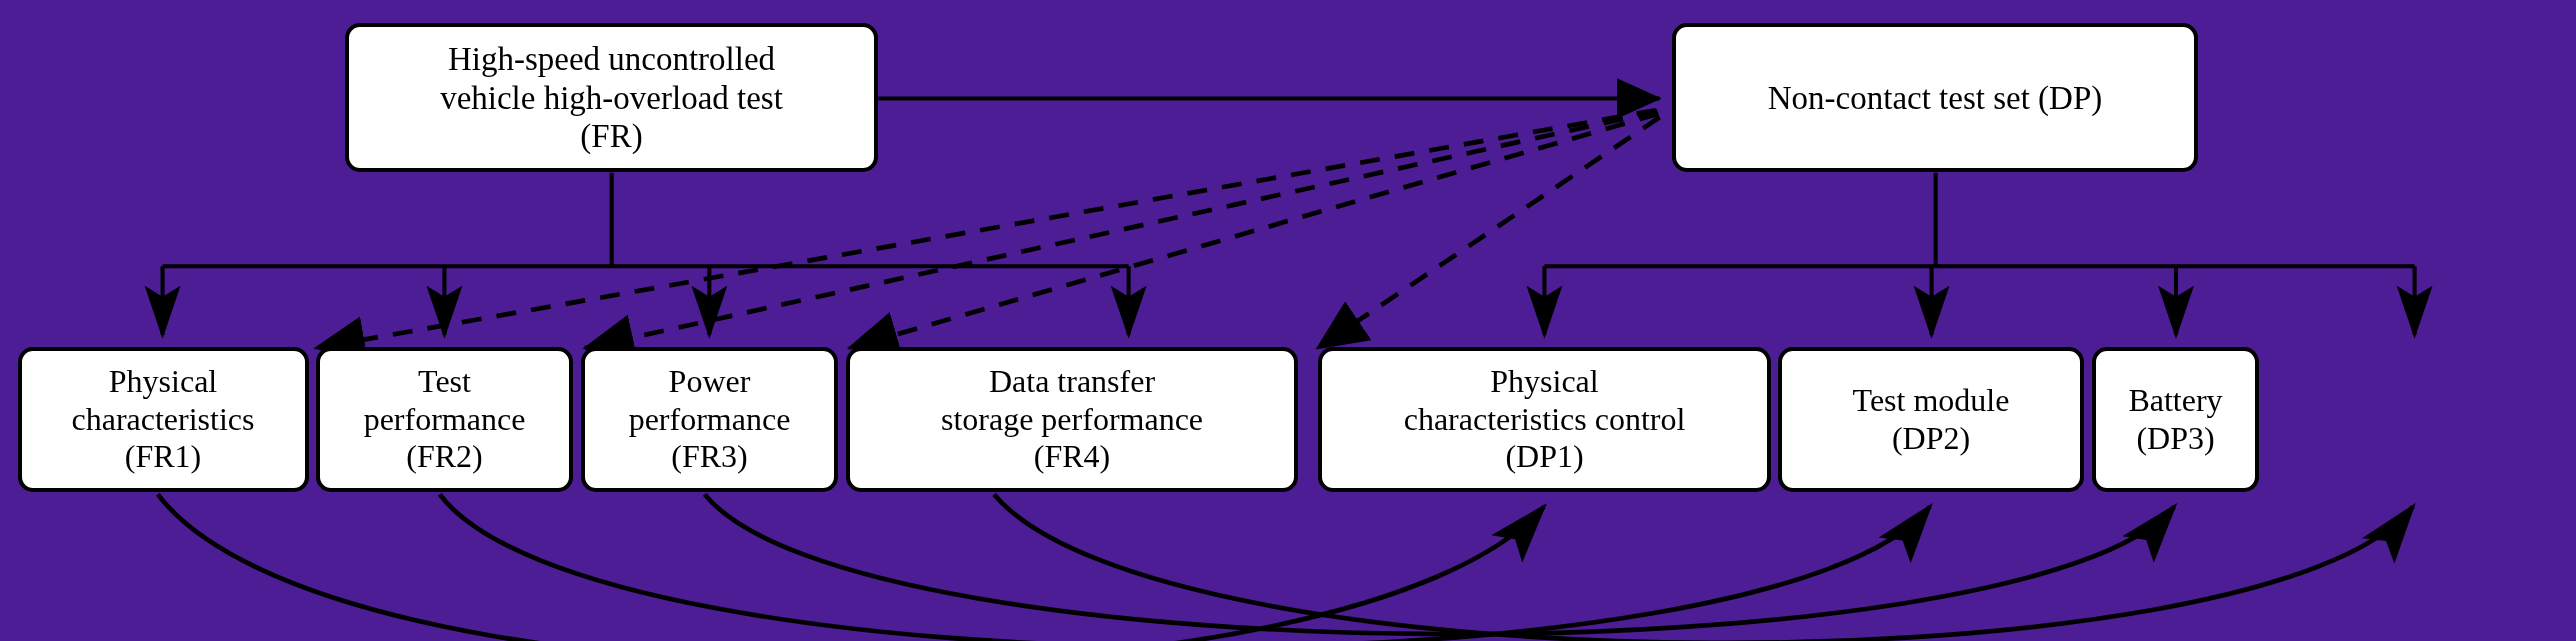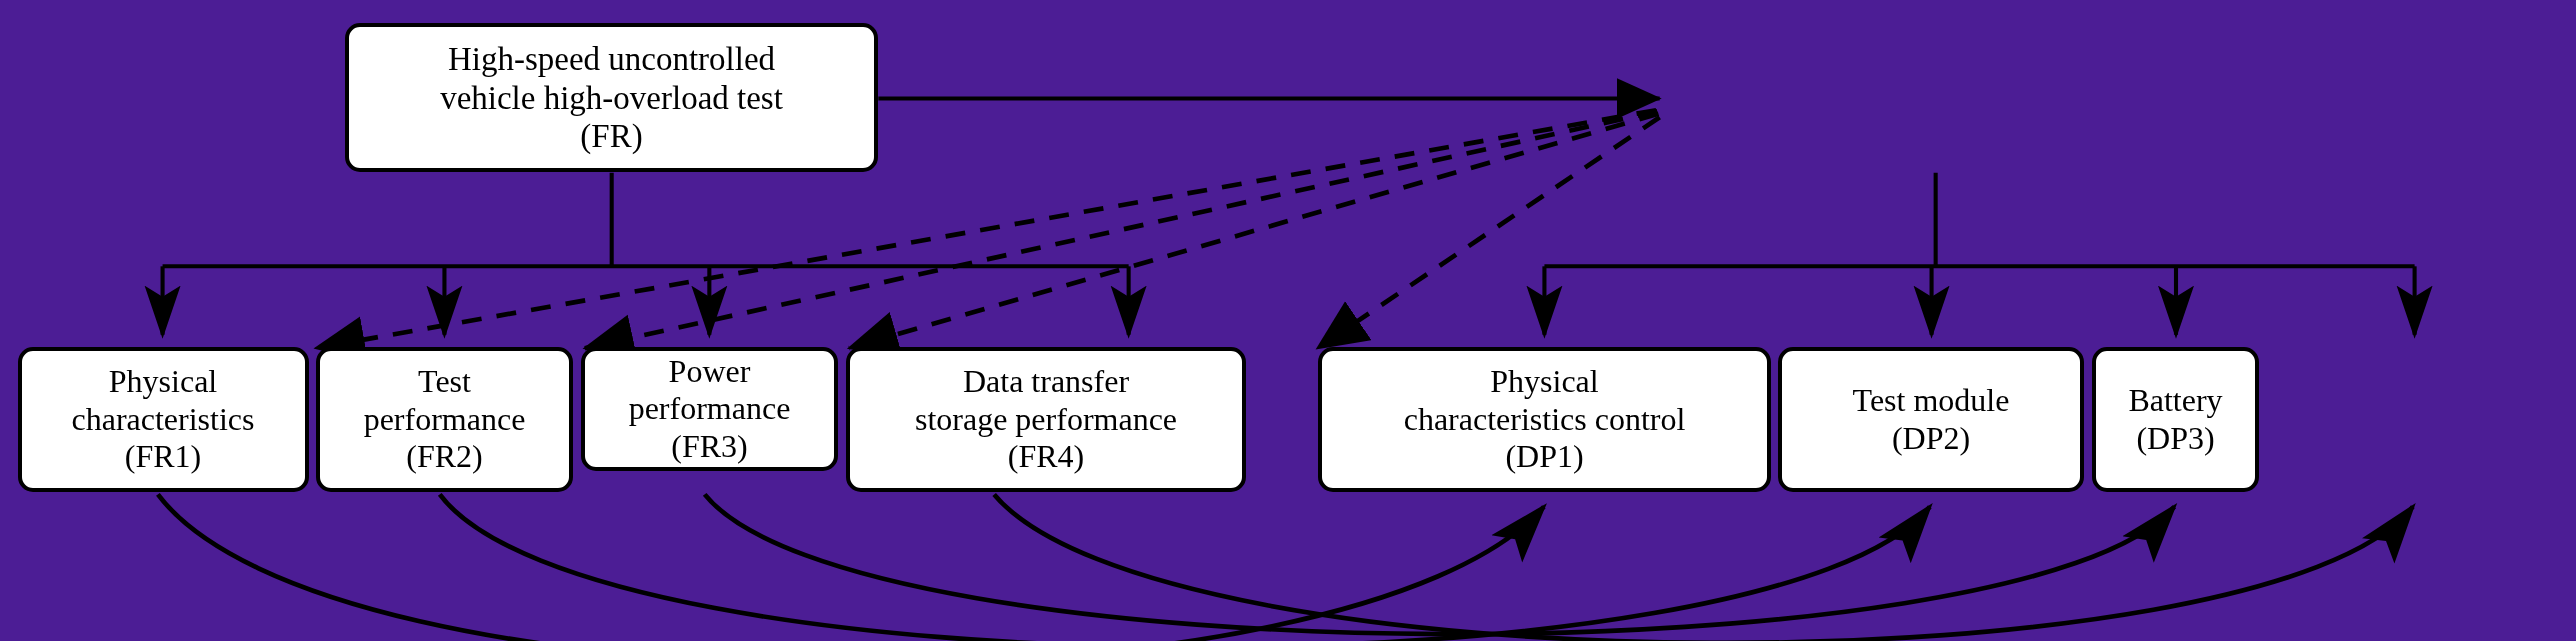--- a/index.html
+++ b/index.html
@@ -99,40 +99,43 @@
       <path d="M1700,845 C 1980,1180 3880,1180 4126,866" marker-end="url(#ah-thin)"></path>
     </g>
   </svg>
 
   <div class="node big" style="left:345px; top:23.4px; width:533px; height:149px;">
     <span class="label">High-speed uncontrolled
 vehicle high-overload test
 (FR)</span>
   </div>
 
+  <div class="node big" style="left:1672px; top:23.4px; width:526px; height:149px;">
+    <span class="label">Non-contact test set (DP)</span>
+  </div>
 
   <div class="node" style="left:17.5px; top:347px; width:291px; height:145px;">
     <span class="label">Physical
 characteristics
 (FR1)</span>
   </div>
 
   <div class="node" style="left:316px; top:347px; width:257px; height:145px;">
     <span class="label">Test
 performance
 (FR2)</span>
   </div>
 
-  <div class="node" style="left:581px; top:347px; width:257px; height:124px;">
+  <div class="node" style="left:581px; top:347px; width:257px; height:145px;">
     <span class="label">Power
 performance
 (FR3)</span>
   </div>
 
-  <div class="node" style="left:846px; top:347px; width:400px; height:145px;">
+  <div class="node" style="left:846px; top:347px; width:452px; height:145px;">
     <span class="label">Data transfer
 storage performance
 (FR4)</span>
   </div>
 
   <div class="node" style="left:1318px; top:347px; width:453px; height:145px;">
     <span class="label">Physical
 characteristics control
 (DP1)</span>
   </div>

